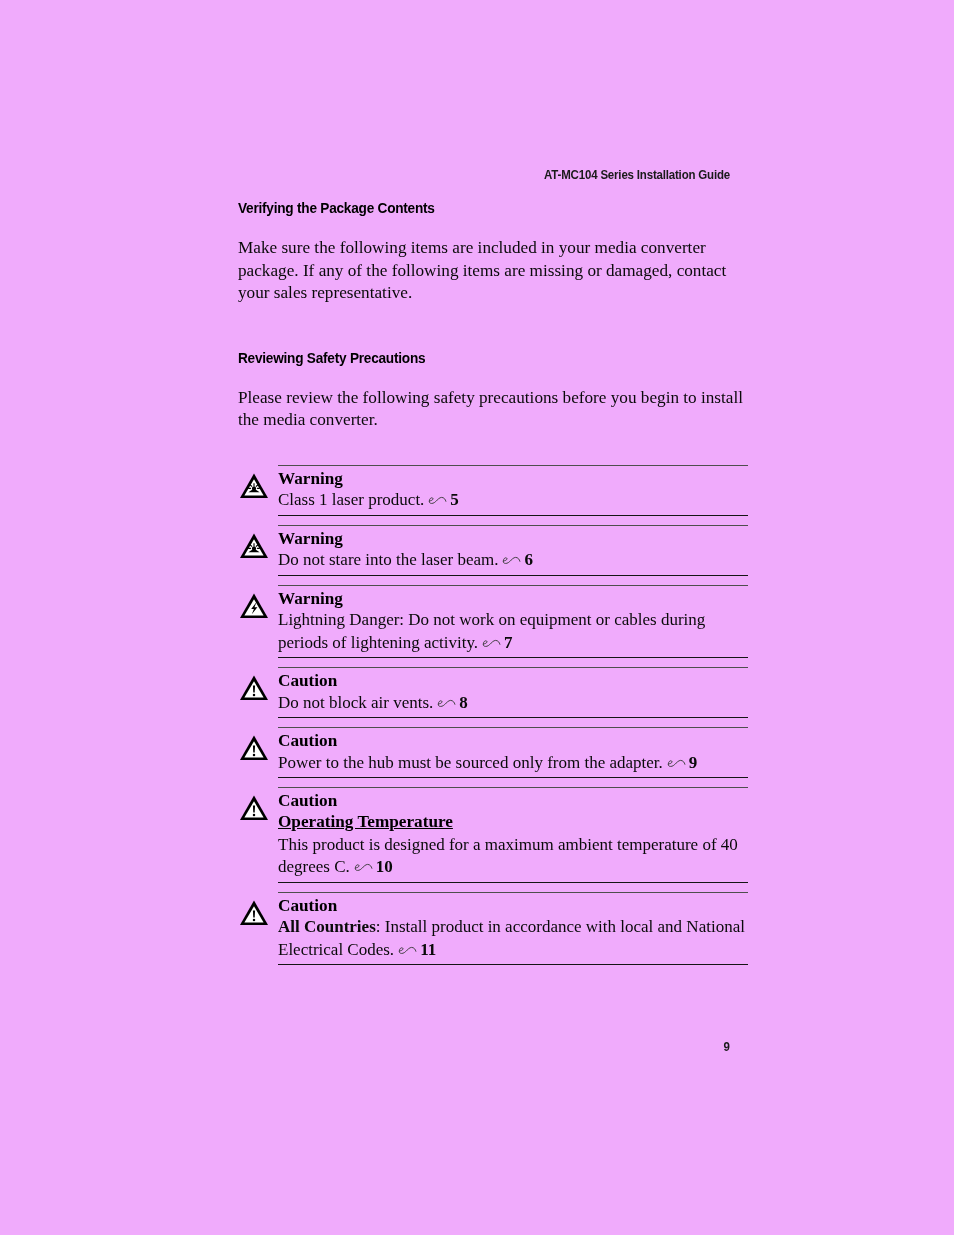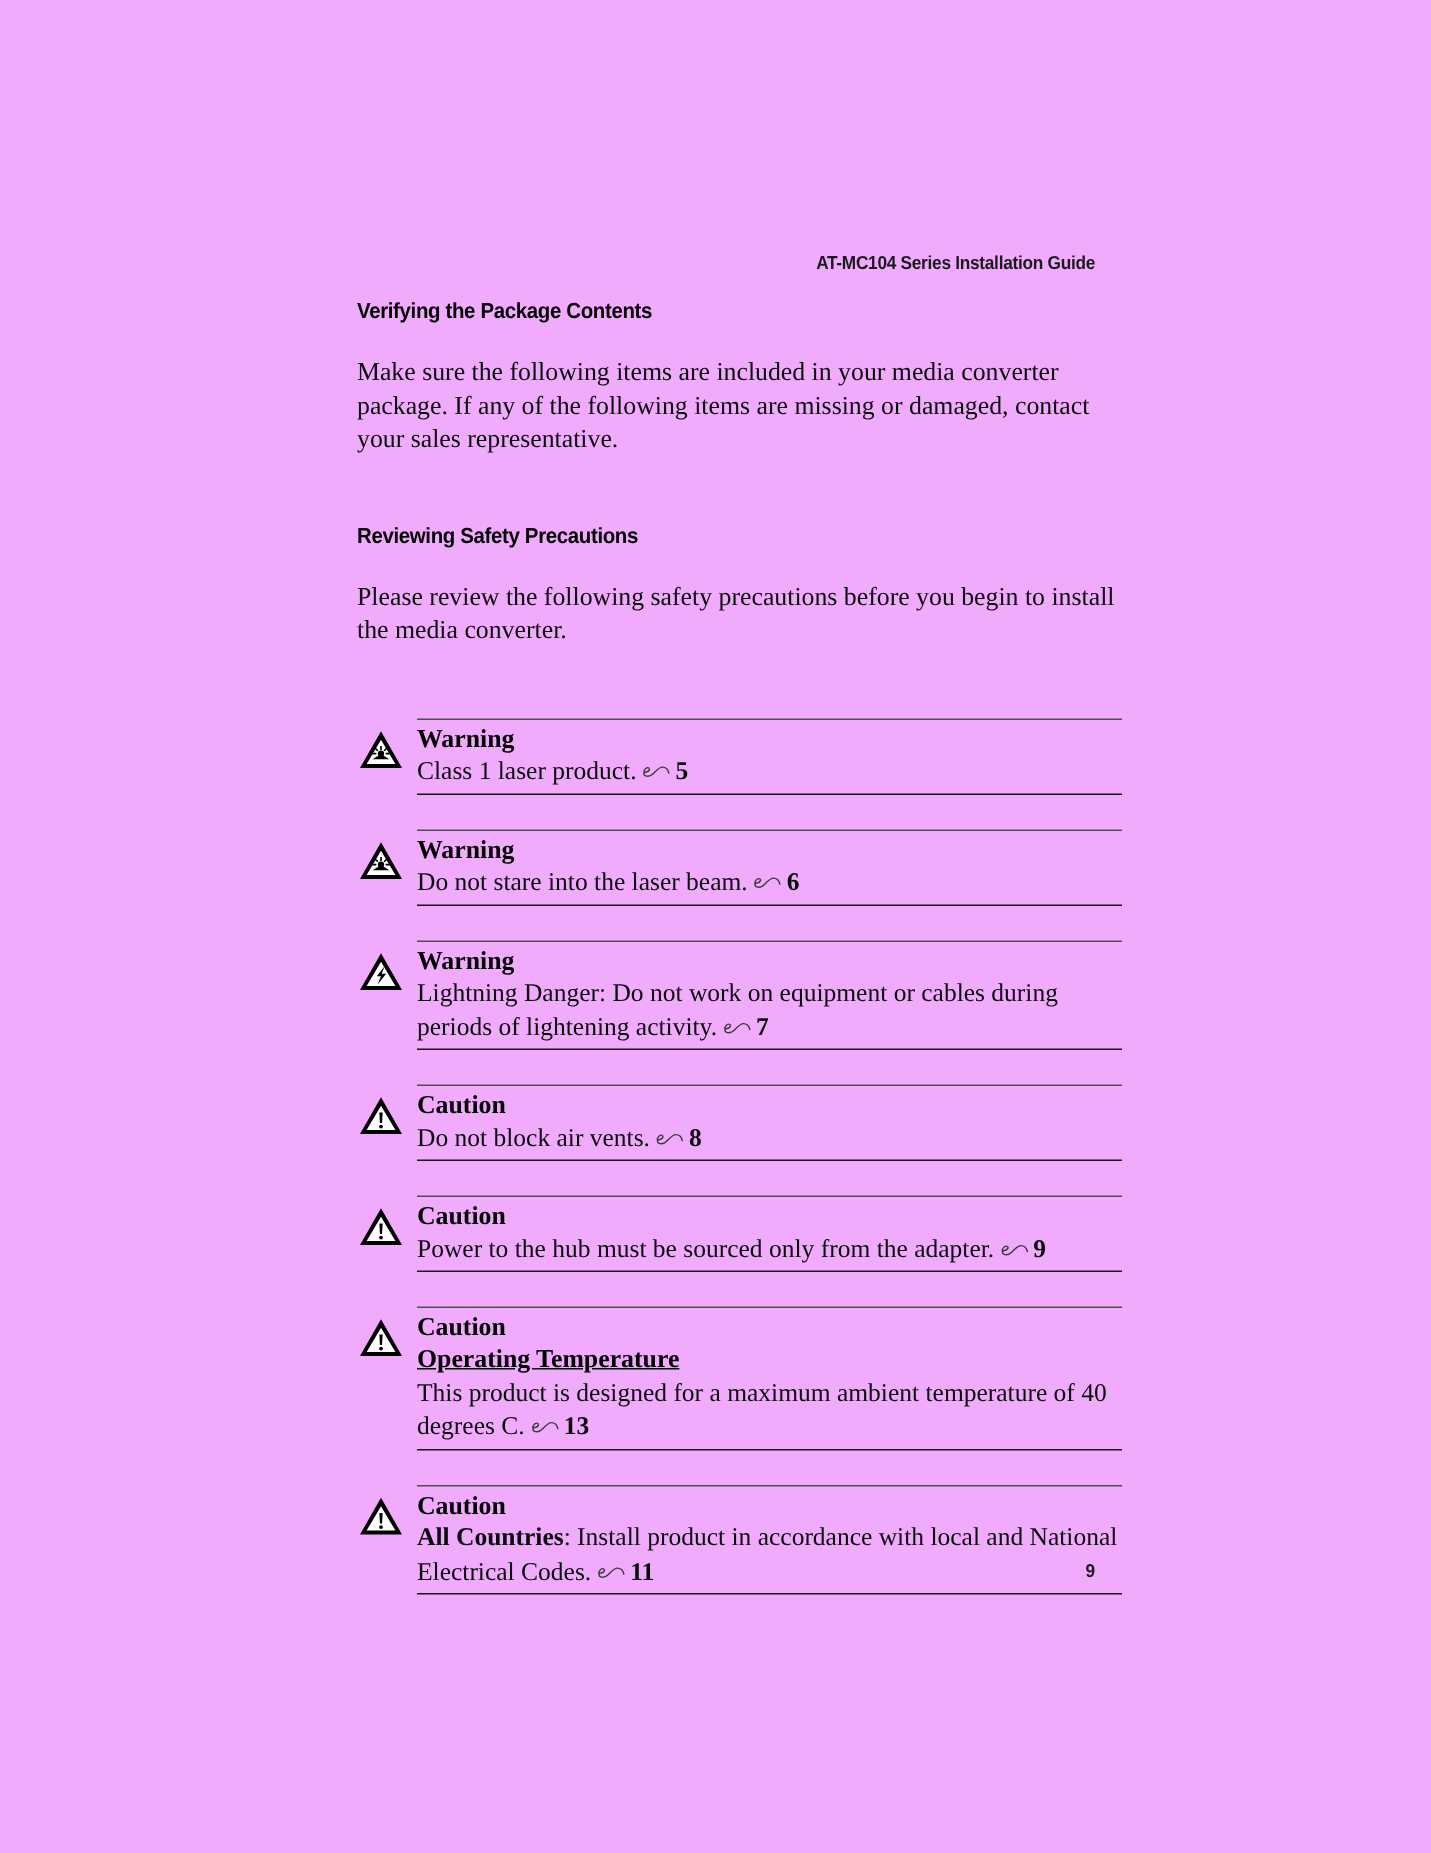--- a/index.html
+++ b/index.html
@@ -78,21 +78,21 @@
     font-size: 17.2px;
     line-height: 26.6px;
     color: #0a0a0a;
     white-space: nowrap;
   }
 
   
   .admon {
     position: relative;
     padding-left: 40px;
-    margin-top: 23px;
+    margin-top: 9px;
   }
   .admon .icon-wrap {
     position: absolute;
     left: 0px;
     top: 6px;
     width: 32px;
     height: 30px;
   }
   .admon .icon-wrap svg { display: block; }
 
@@ -257,21 +257,21 @@
               <path d="M16 8.2 L25.6 24.4 L6.4 24.4 Z" fill="#fff"></path>
               <path d="M14.9 12.6 L17.1 12.6 L16.7 19.6 L15.3 19.6 Z" fill="#000"></path>
               <circle cx="16" cy="22.0" r="1.25" fill="#000"></circle>
             </svg>
           </span>
           <div class="admon-body">
             <div class="admon-title">Caution</div>
             <div class="admon-subtitle">Operating Temperature</div>
             <div class="admon-text"><span>This product is designed for a maximum ambient temperature of 40 degrees C.</span><span class="ref-mark"><svg width="19" height="11" viewBox="0 0 19 11" aria-hidden="true">
                   <path d="M1.2 6.2 C1.2 3.6 3.4 2.2 4.6 3.0 C5.6 3.7 4.6 5.4 2.6 5.7 C1.0 5.9 0.9 7.6 2.4 8.2 C3.9 8.8 6.0 8.2 7.6 6.6 C9.6 4.6 11.6 2.4 13.6 2.4 C16.0 2.4 17.4 4.4 17.9 6.3" fill="none" stroke="#3a3a3a" stroke-width="0.95" stroke-linecap="round" stroke-linejoin="round"></path>
-                </svg></span><span class="ref-page">13</span></div>
+                </svg></span><span class="ref-page">10</span></div>
           </div>
         </div>
         <div class="admon">
           <span class="icon-wrap">
             <svg width="32" height="30" viewBox="0 0 32 30" aria-hidden="true">
               <path d="M16 2.5 L30 27 L2 27 Z" fill="#000"></path>
               <path d="M16 8.2 L25.6 24.4 L6.4 24.4 Z" fill="#fff"></path>
               <path d="M14.9 12.6 L17.1 12.6 L16.7 19.6 L15.3 19.6 Z" fill="#000"></path>
               <circle cx="16" cy="22.0" r="1.25" fill="#000"></circle>
             </svg>

